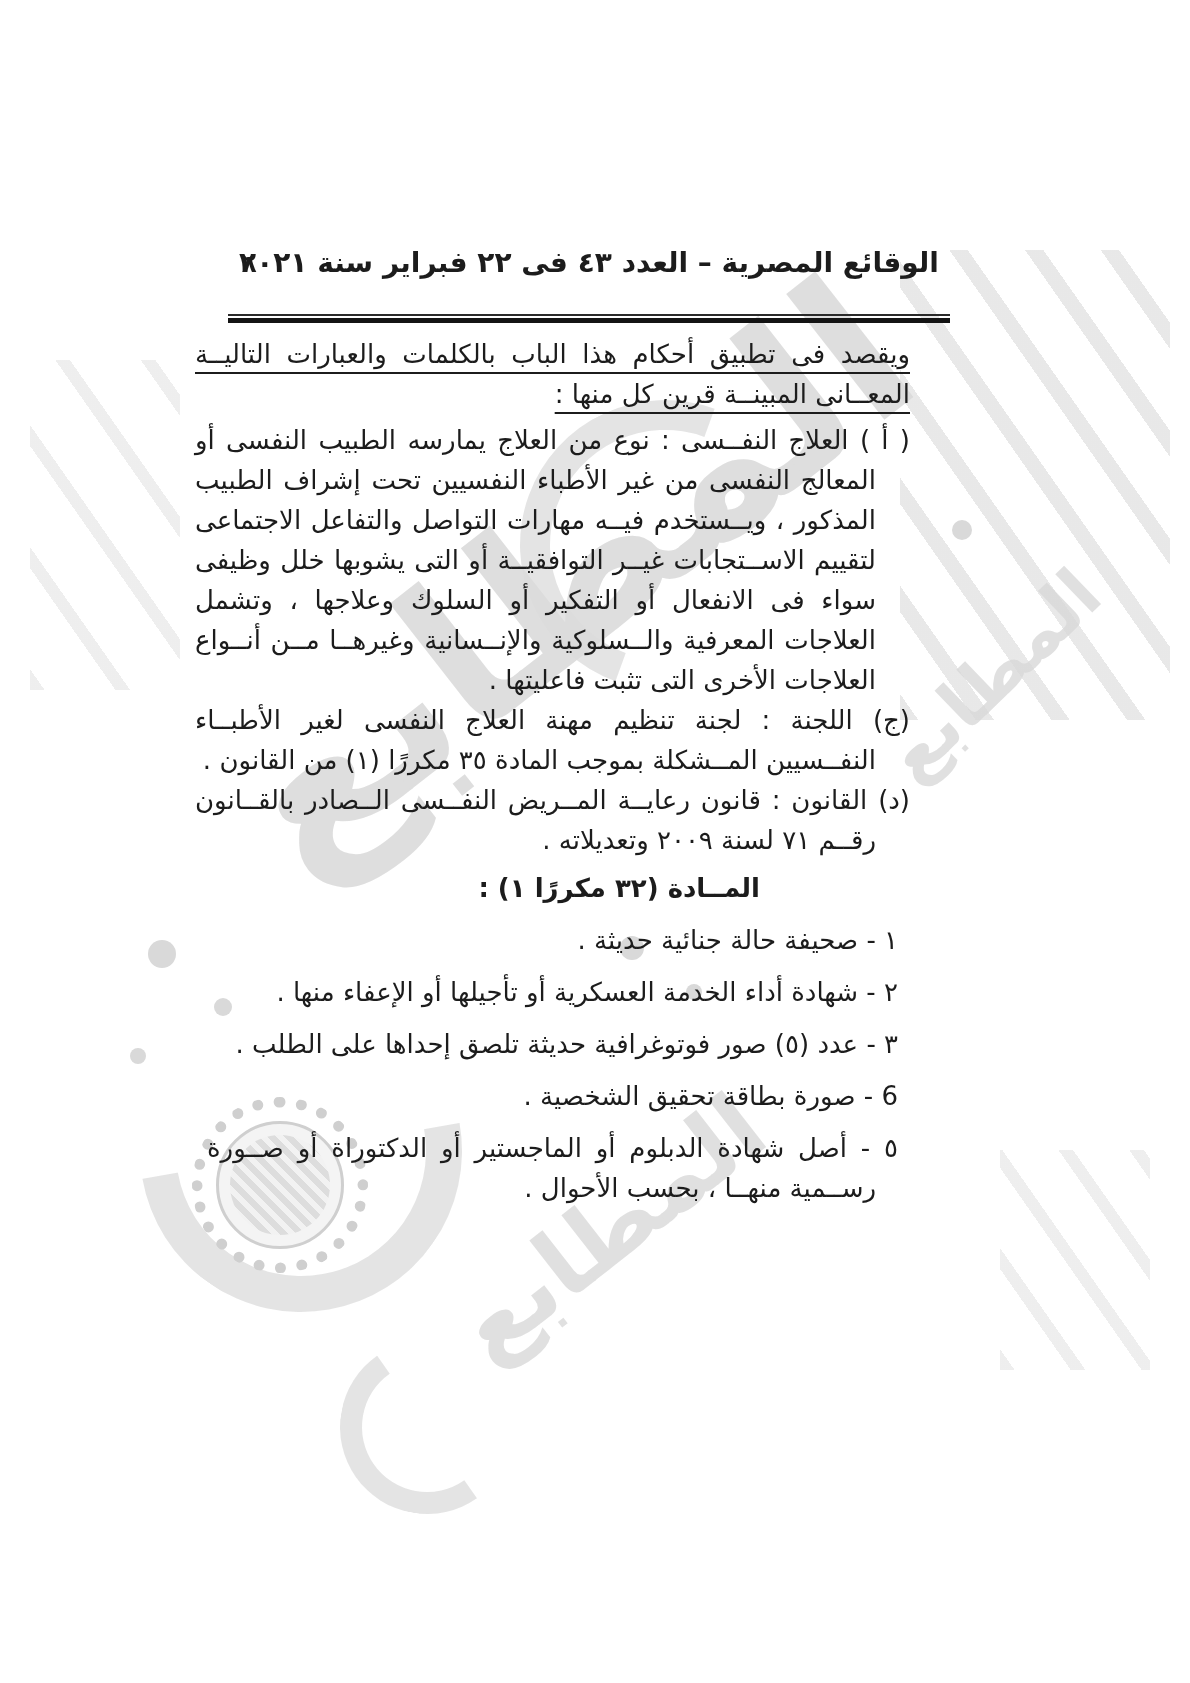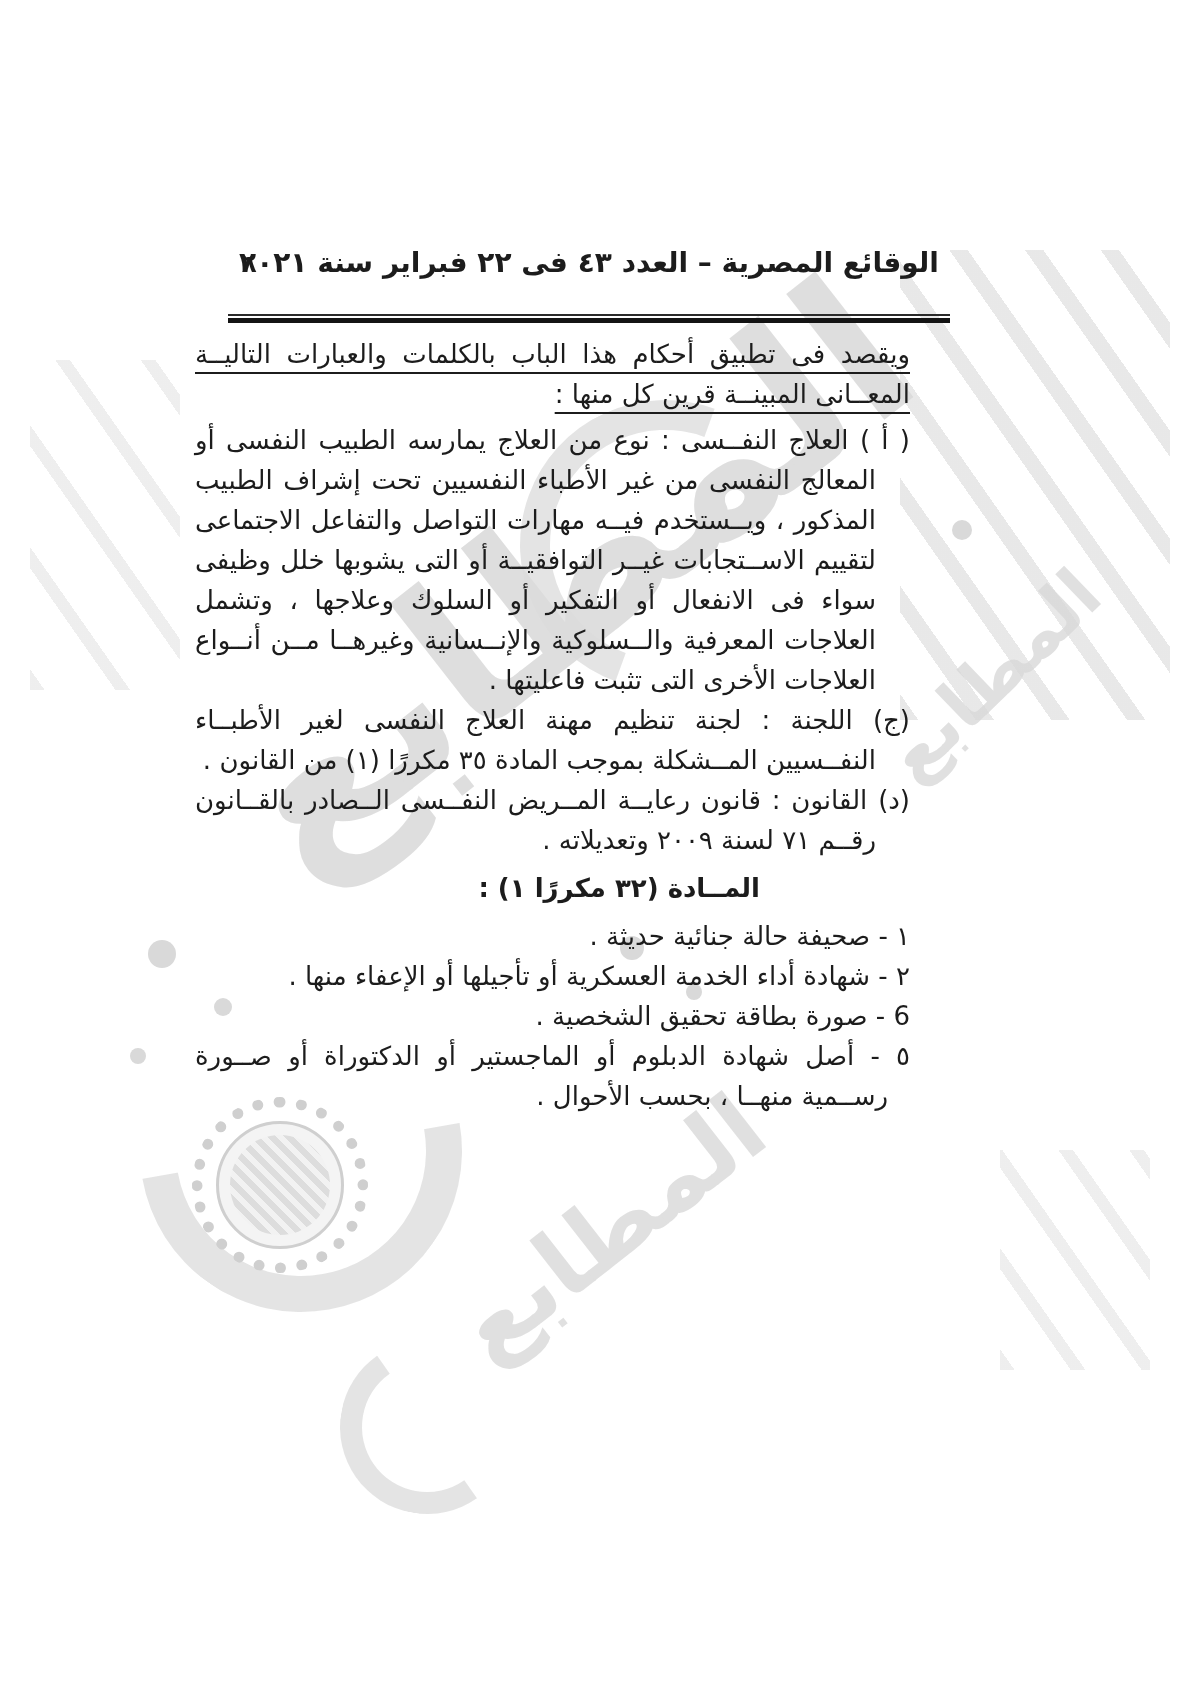--- a/index.html
+++ b/index.html
@@ -55,21 +55,21 @@
   }
   .u{text-decoration:underline;text-underline-offset:9px;text-decoration-thickness:1.5px;}
   .intro{margin:0 0 6px 0;}
   .def{margin:0;padding-right:34px;text-indent:-34px;}
   .def b{font-weight:normal;}
   .article-heading{
     font-weight:bold;font-size:26px;line-height:40px;margin:8px 150px 8px 0;
     text-align:right;
   }
   .article-intro{margin:0 0 4px 0;}
-  .req{margin:0;padding-right:22px;text-indent:-22px;}
+  .req{margin:12px;padding-right:22px;text-indent:-22px;}
 </style>
 </head>
 <body>
 
 <div class="page">
 
   <div class="wm" aria-hidden="true">
     <div class="wm-stripes wm-s1"></div>
     <div class="wm-stripes wm-s2"></div>
     <div class="wm-stripes wm-s3"></div>
@@ -111,18 +111,19 @@
     <p class="def"><b><span>(ج)</span> <span>اللجنة</span></b><span> : لجنة تنظيم مهنة العلاج النفسى لغير الأطبــاء النفــسيين المــشكلة بموجب المادة ٣٥ مكررًا (١) من القانون .</span></p>
 
     <p class="def"><b><span>(د)</span> <span>القانون</span></b><span> : قانون رعايــة المــريض النفــسى الــصادر بالقــانون رقــم ٧١ لسنة ٢٠٠٩ وتعديلاته .</span></p>
 
     <h2 class="article-heading">المــادة (٣٢ مكررًا ١) :</h2>
 
 
     <div>
       <p class="req">١ - صحيفة حالة جنائية حديثة .</p>
       <p class="req">٢ - شهادة أداء الخدمة العسكرية أو تأجيلها أو الإعفاء منها .</p>
+      <p class="req">٣ - عدد (٥) صور فوتوغرافية حديثة تلصق إحداها على الطلب .</p>
       <p class="req">6 - صورة بطاقة تحقيق الشخصية .</p>
       <p class="req">٥ - أصل شهادة الدبلوم أو الماجستير أو الدكتوراة أو صــورة رســمية منهــا ، بحسب الأحوال .</p>
     </div>
 
   </main>
 </div>
 
 </body></html>

